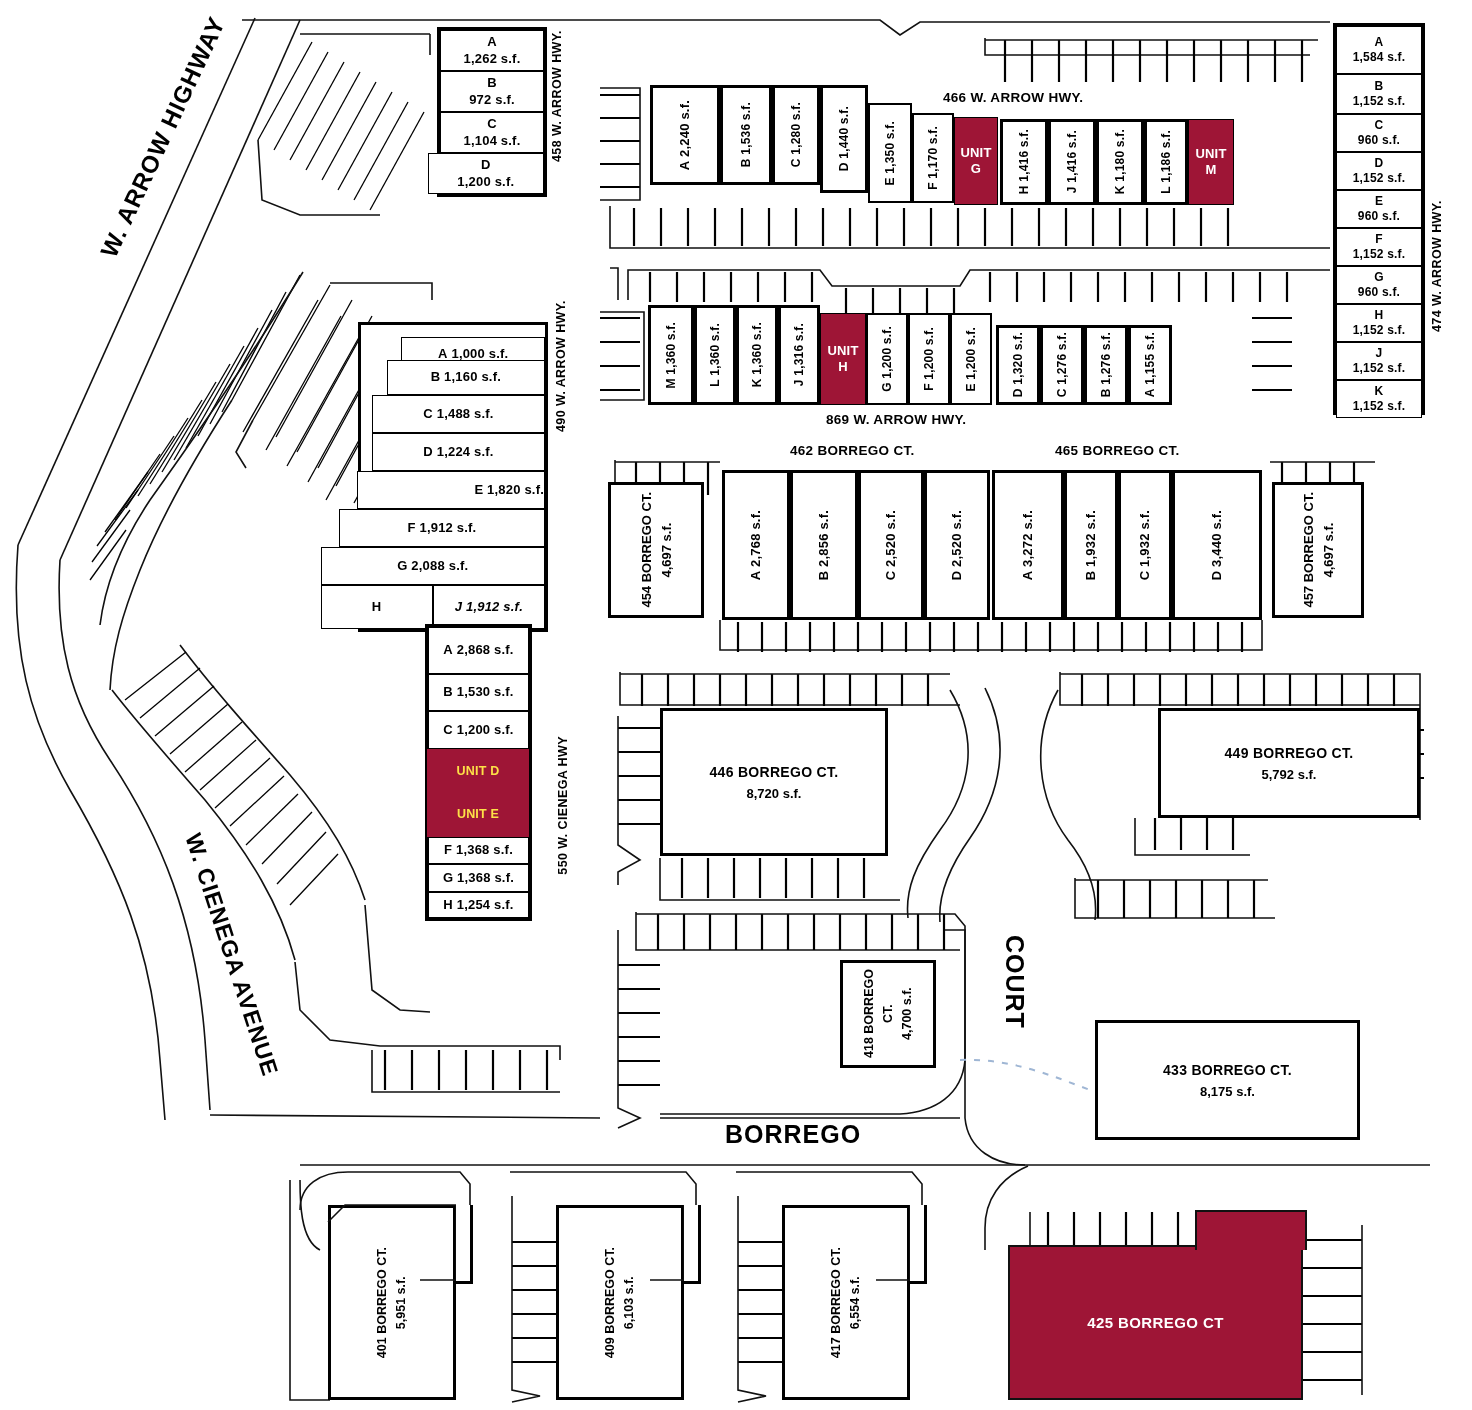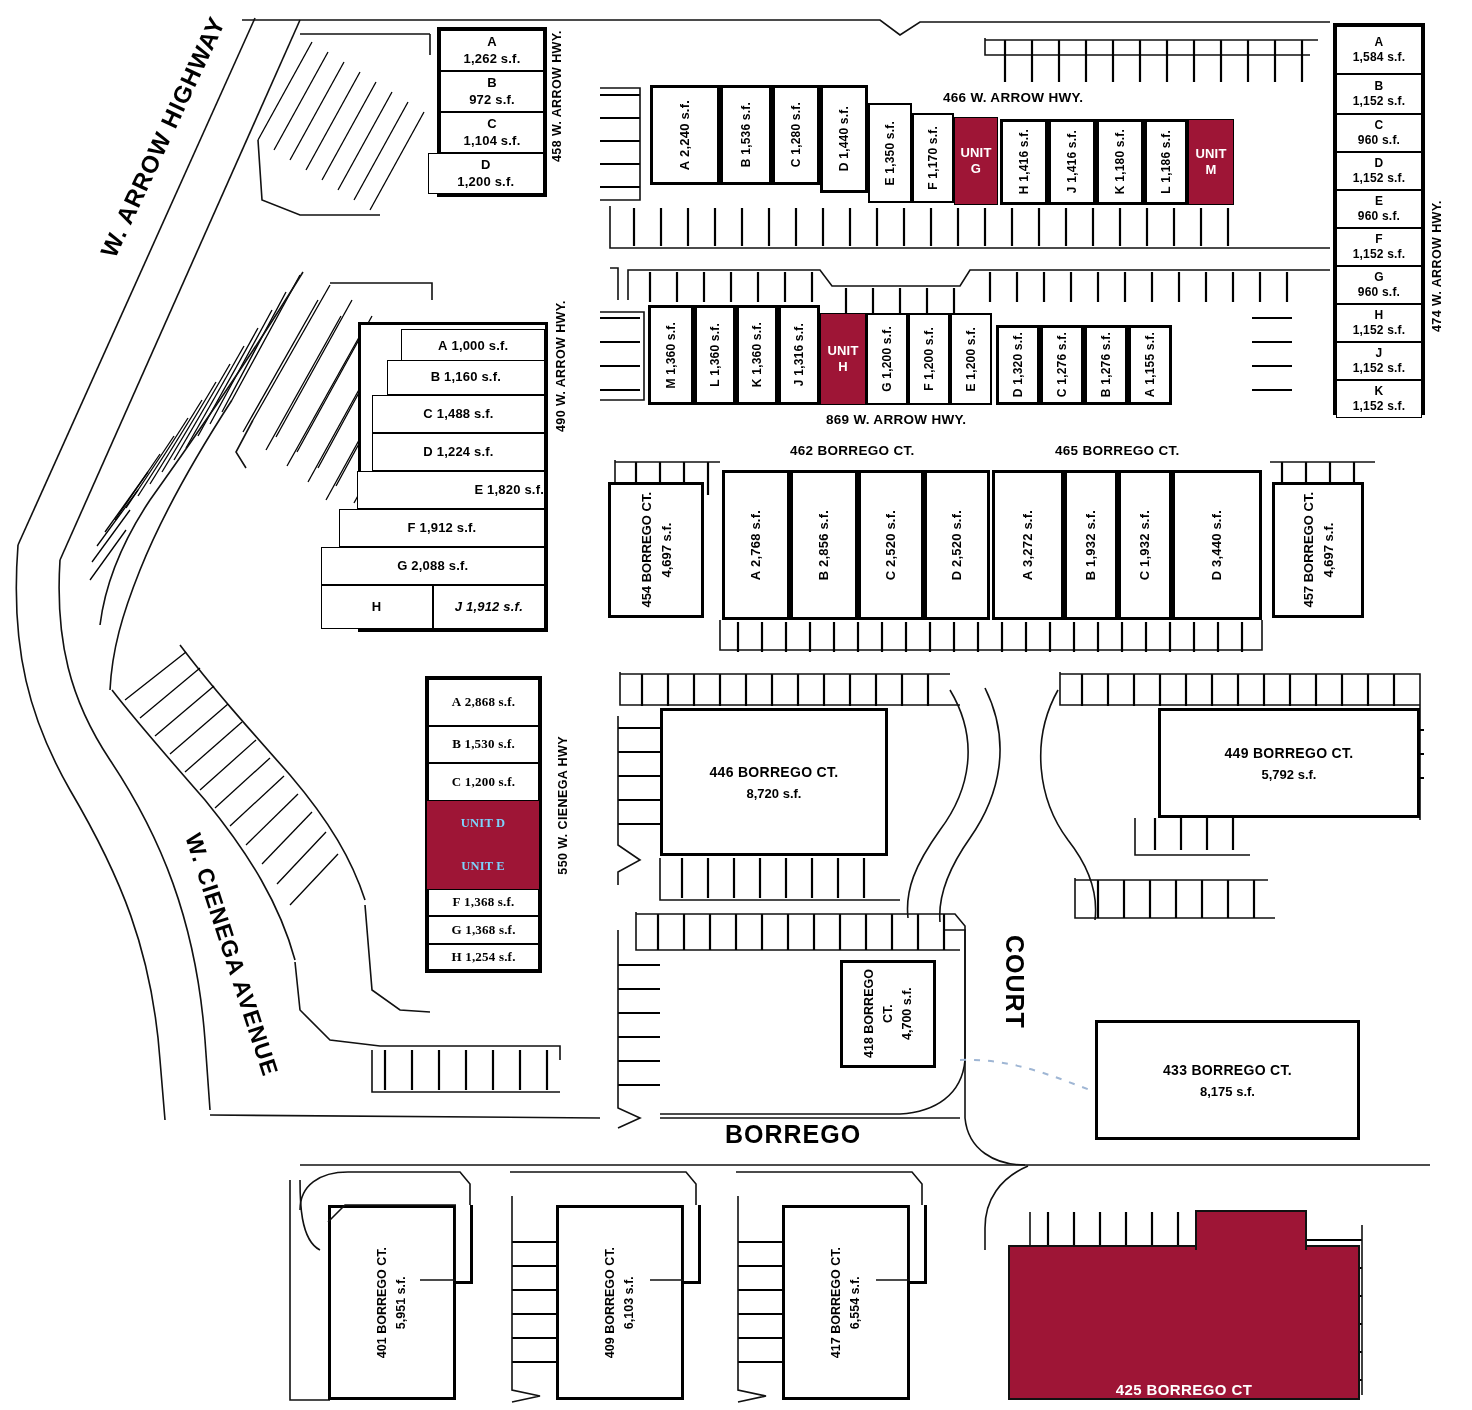--- a/index.html
+++ b/index.html
@@ -3,21 +3,21 @@
 <meta charset="utf-8">
 <style>
   html,body{margin:0;padding:0;background:#fff;}
   body{width:1472px;height:1410px;position:relative;overflow:hidden;
        font-family:"Liberation Sans",sans-serif;color:#000;}
   #map{position:absolute;inset:0;}
   svg.lay{position:absolute;left:0;top:0;width:1472px;height:1410px;overflow:visible;}
   .blk{position:absolute;box-sizing:border-box;background:#fff;border:3px solid #000;}
   .cell{position:absolute;box-sizing:border-box;background:#fff;border:1.5px solid #000;
         display:flex;align-items:center;justify-content:center;text-align:center;}
-  .cell.red{background:#9E1536;border-color:#9E1536;color:#7dd3fc;}
+  .cell.red{background:#9E1536;border-color:#9E1536;color:#fde047;}
   .cell.redi{background:#9E1536;border:1.5px solid #000;color:#fff;}
   .ct{font-size:13px;font-weight:bold;line-height:1.25;letter-spacing:.2px;}
   .ct.sm{font-size:12px;}
   .vt{writing-mode:vertical-rl;transform:rotate(180deg);}
   .big{position:absolute;box-sizing:border-box;background:#fff;border:3px solid #000;
        display:flex;flex-direction:column;align-items:center;justify-content:center;text-align:center;}
   .big .ttl{font-size:14px;font-weight:bold;letter-spacing:.3px;}
   .big .sf{font-size:13px;font-weight:bold;margin-top:6px;}
   .bigred{position:absolute;box-sizing:border-box;background:#9E1536;border:2px solid #111;
        display:flex;align-items:center;justify-content:center;color:#fff;}
@@ -585,21 +585,21 @@
       <div class="ct vt sm"><span>B</span>&nbsp;<span>1,276 s.f.</span></div>
       </div>
     <div class="cell" style="left:480px;top:20px;width:44px;height:80px;border-width:3px;">
       <div class="ct vt sm"><span>A</span>&nbsp;<span>1,155 s.f.</span></div>
       </div>
   </div>
   <div class="toplab" style="left:826px;top:412px;">
     <span>869 W. ARROW HWY.</span></div>
 
   <div class="blk" style="left:358px;top:322px;width:190px;height:310px;">
-    <div class="cell" style="left:22%;top:4px;width:78%;height:11.5%;">
+    <div class="cell" style="left:22%;top:12px;width:78%;height:11.5%;">
       <div class="ct"><span>A</span>&nbsp;<span>1,000 s.f.</span></div>
       </div>
     <div class="cell" style="left:14%;top:11.5%;width:86%;height:11.5%;">
       <div class="ct"><span>B</span>&nbsp;<span>1,160 s.f.</span></div>
       </div>
     <div class="cell" style="left:6%;top:23%;width:94%;height:12.5%;">
       <div class="ct"><span>C</span>&nbsp;<span>1,488 s.f.</span></div>
       </div>
     <div class="cell" style="left:6%;top:35.5%;width:94%;height:12.5%;">
       <div class="ct"><span>D</span>&nbsp;<span>1,224 s.f.</span></div>
@@ -616,21 +616,21 @@
     <div class="cell" style="left:-22%;top:85.5%;width:61%;height:14.5%;">
       <div class="ct"><span>H</span><span></span></div>
       </div>
     <div class="cell" style="left:39%;top:85.5%;width:61%;height:14.5%;font-style:italic;">
       <div class="ct"><span>J</span>&nbsp;<span>1,912 s.f.</span></div>
       </div>
   </div>
   <div class="hwylab" style="left:554px;top:300px;">
     <span>490 W. ARROW HWY.</span></div>
 
-  <div class="blk" style="left:425px;top:676px;width:117px;height:297px;font-family:Liberation Serif, serif;">
+  <div class="blk" style="left:425px;top:624px;width:107px;height:297px;">
     <div class="cell" style="left:0;top:0;width:100%;height:16%;">
       <div class="ct"><span>A</span>&nbsp;<span>2,868 s.f.</span></div>
       </div>
     <div class="cell" style="left:0;top:16%;width:100%;height:13%;">
       <div class="ct"><span>B</span>&nbsp;<span>1,530 s.f.</span></div>
       </div>
     <div class="cell" style="left:0;top:29%;width:100%;height:13%;">
       <div class="ct"><span>C</span>&nbsp;<span>1,200 s.f.</span></div>
       </div>
     <div class="cell red" style="left:-1px;top:42%;width:101%;height:15%;">
@@ -759,18 +759,18 @@
     <path class="curb" d="M456 1205 L456 1280 L420 1280"></path>
     <path class="curb" d="M510 1172 L686 1172 L696 1184 L696 1205"></path>
     <path class="curb" d="M684 1205 L684 1280 L650 1280"></path>
     <path class="curb" d="M736 1172 L912 1172 L922 1184 L922 1205"></path>
     <path class="curb" d="M910 1205 L910 1280 L876 1280"></path>
   </svg>
   <div style="position:absolute;left:456px;top:1205px;width:14px;height:76px;background:#fff;border-right:3px solid #000;border-bottom:3px solid #000;"></div>
   <div style="position:absolute;left:684px;top:1205px;width:14px;height:76px;background:#fff;border-right:3px solid #000;border-bottom:3px solid #000;"></div>
   <div style="position:absolute;left:910px;top:1205px;width:14px;height:76px;background:#fff;border-right:3px solid #000;border-bottom:3px solid #000;"></div>
 
-  <div class="bigred" style="left:1008px;top:1245px;width:352px;height:155px;align-items:flex-end;">
+  <div class="bigred" style="left:1008px;top:1245px;width:295px;height:155px;">
     <div class="ttl">425 BORREGO CT</div>
   </div>
   <div style="position:absolute;left:1195px;top:1210px;width:108px;height:38px;background:#9E1536;border:2px solid #111;border-bottom:none;"></div>
 
 </div>
 
 </body></html>

